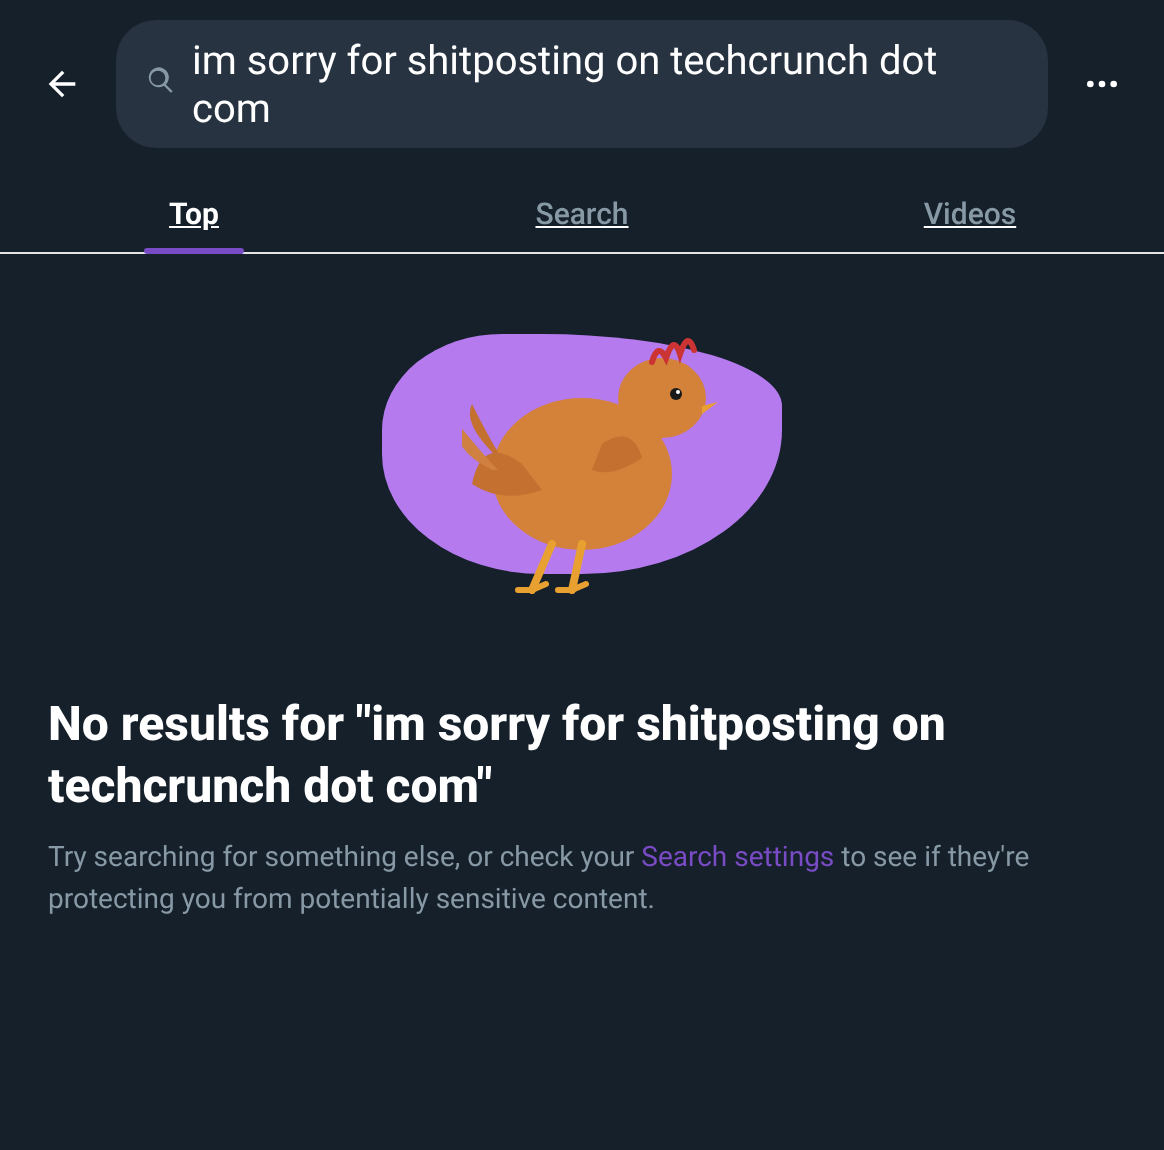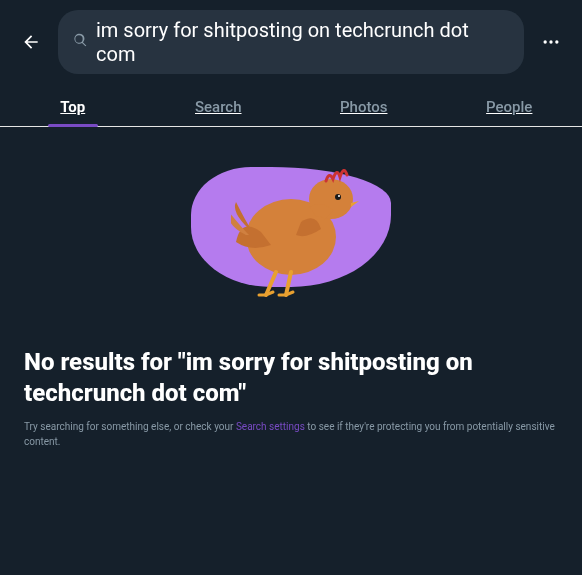--- a/index.html
+++ b/index.html
@@ -158,21 +158,21 @@
 
     .no-results-title {
       font-size: 24px;
       font-weight: 800;
       color: #ffffff;
       line-height: 1.3;
       margin-bottom: 10px;
     }
 
     .no-results-sub {
-      font-size: 10px;
+      font-size: 14px;
       color: #8899a6;
       line-height: 1.5;
     }
 
     .no-results-sub a {
       color: #794bc4;
       text-decoration: none;
     }
   </style>
 </head>
@@ -204,24 +204,21 @@
 </div>
 
 <div class="tabs">
   <div class="tab active">
     <span>Top</span>
   </div>
   <div class="tab">
     <span>Search</span>
   </div>
   <div class="tab">
-    <span>Photos</span>
-  </div>
-  <div class="tab">
-    <span>People</span>
+    <span>Videos</span>
   </div>
 </div>
 
 <div class="content">
 
   <div class="illustration">
     <div class="illustration-inner">
       <div class="purple-blob"></div>
 
       <svg class="chicken" viewBox="0 0 130 140" xmlns="http://www.w3.org/2000/svg">

